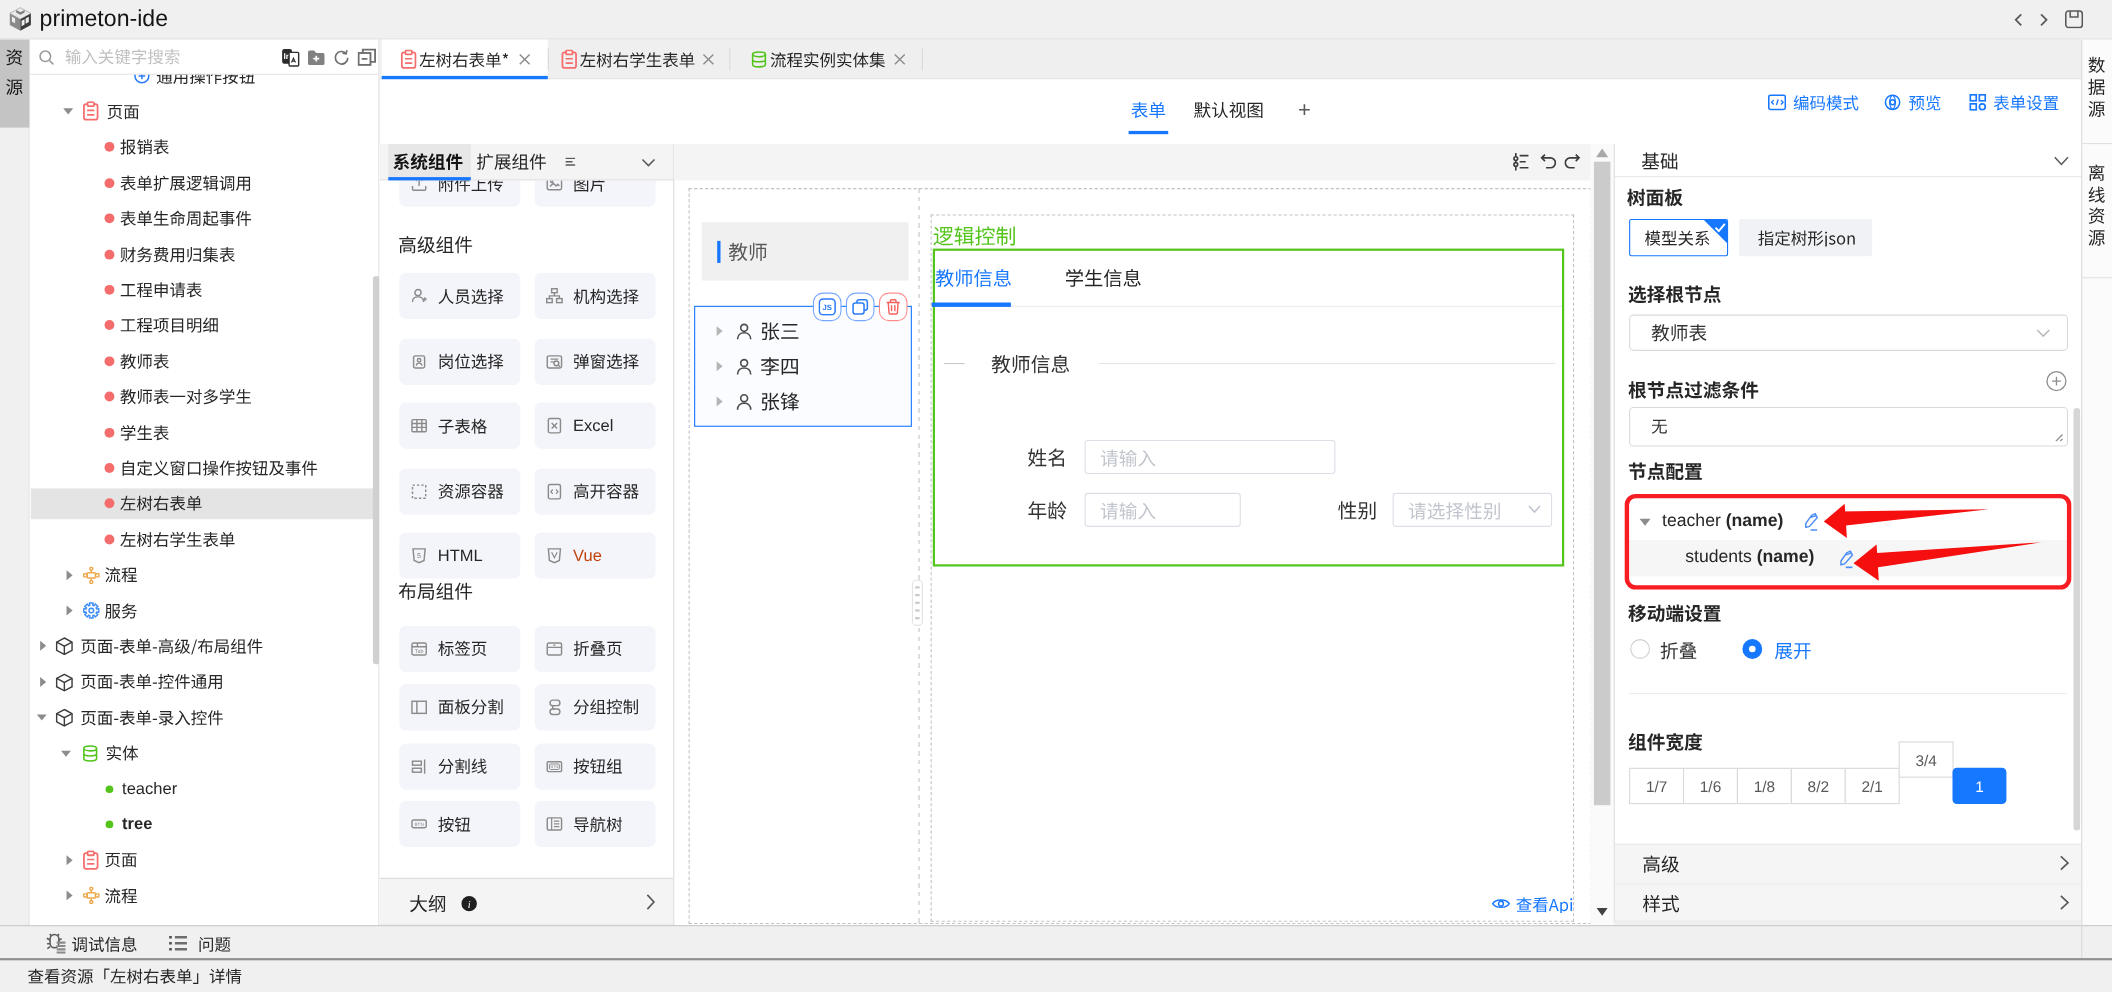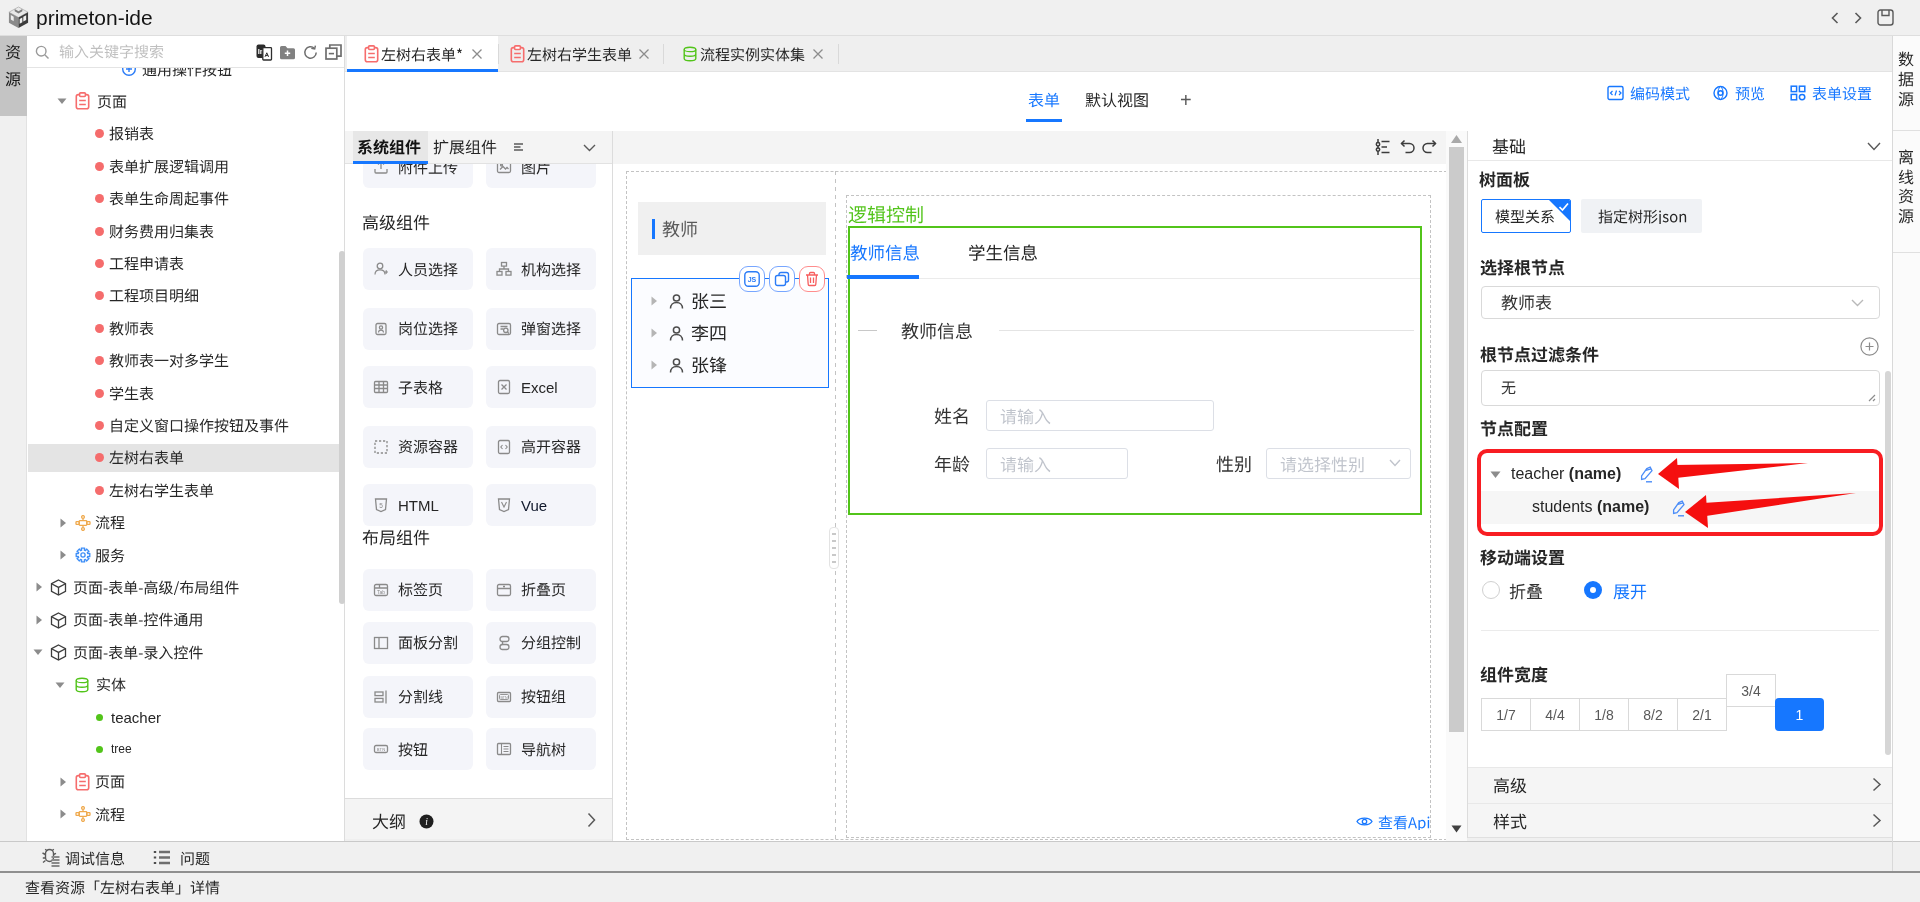--- a/index.html
+++ b/index.html
@@ -542,21 +542,21 @@
       </svg>
       <div class="r" style="left:96px;top:673.6px;height:22px">
         <svg class="ct" width="30.0" height="15.0" viewBox="0 -880 2000 1000" fill="#262626">
           <use href="#q71"></use>
           <use href="#q72" x="1000"></use>
         </svg>
       </div>
       <div class="a dot" style="left:96px;top:713.5px;width:7px;height:7px;background:#52c41a"></div>
       <div class="r" style="left:111px;top:706.0px;height:22px;font-size:15px;color:#262626;font-weight:400">teacher</div>
       <div class="a dot" style="left:96px;top:745.9px;width:7px;height:7px;background:#52c41a"></div>
-      <div class="r" style="left:111px;top:738.4px;height:22px;font-size:12px;color:#262626;font-weight:400">tree</div>
+      <div class="r" style="left:111px;top:738.4px;height:22px;font-size:15px;color:#262626;font-weight:700">tree</div>
       <svg class="a i" style="left:59px;top:776.8px" width="8" height="10" viewBox="0 0 8 10">
         <polygon points="1.5,0.5 1.5,9.5 7,5" fill="#8c8c8c"></polygon>
       </svg>
       <svg class="a i" style="left:75px;top:772.8px" width="15" height="18" viewBox="0 0 15 18" fill="none" stroke="#f66d6d" stroke-width="1.6">
         <rect x="1.3" y="2.6" width="12.4" height="14.2" rx="2"></rect>
         <rect x="4.6" y="0.9" width="5.8" height="3.6" rx="0.9" fill="#fff"></rect>
         <path d="M4.2 8.4 h6.6 M4.2 12.4 h6.6" stroke-width="1.5"></path>
       </svg>
       <div class="r" style="left:95px;top:770.8px;height:22px">
         <svg class="ct" width="30.0" height="15.0" viewBox="0 -880 2000 1000" fill="#262626">
@@ -856,21 +856,21 @@
         <path d="M2.5 2 h11 l-1 10.5 L8 14.5 L3.5 12.5 Z"></path>
         <text x="8" y="10.5" font-size="6.5" fill="#8a8a8a" stroke="none" text-anchor="middle" font-family="Liberation Sans">5</text>
       </svg>
       <span style="font-size:15px;color:#262626;margin-left:9px">HTML</span>
     </div>
     <div class="tb" style="left:141px;top:353px">
       <svg class="i" width="16" height="16" viewBox="0 0 16 16" fill="none" stroke="#8a8a8a" stroke-width="1.3">
         <path d="M2.5 2 h11 l-1 10.5 L8 14.5 L3.5 12.5 Z"></path>
         <path d="M5.5 5 L8 10 L10.5 5" stroke-width="1.1"></path>
       </svg>
-      <span style="font-size:15px;color:#0f172a;margin-left:9px">Vue</span>
+      <span style="font-size:15px;color:#c2410c;margin-left:9px">Vue</span>
     </div>
     <div class="r" style="left:17px;top:395px;height:22px">
       <svg class="ct" width="68.0" height="17.0" viewBox="0 -880 4000 1000" fill="#262626">
         <use href="#q66"></use>
         <use href="#q67" x="1000"></use>
         <use href="#q68" x="2000"></use>
         <use href="#q31" x="3000"></use>
       </svg>
     </div>
     <div class="tb" style="left:18px;top:437.7px">
@@ -1323,21 +1323,21 @@
     <div class="a" style="left:13px;top:499px;width:398px;height:1px;background:#ebebeb"></div>
     <div class="r" style="left:12px;top:532px;height:22px">
       <svg class="ct" width="68.0" height="17.0" viewBox="0 -880 4000 1000" fill="#262626">
         <use href="#q93"></use>
         <use href="#q94" x="1000"></use>
         <use href="#q168" x="2000"></use>
         <use href="#q169" x="3000"></use>
       </svg>
     </div>
     <div class="cell" style="left:13px;top:567px">1/7</div>
-    <div class="cell" style="left:62px;top:567px">4/4</div>
+    <div class="cell" style="left:62px;top:567px">1/6</div>
     <div class="cell" style="left:111px;top:567px">1/8</div>
     <div class="cell" style="left:160px;top:567px">8/2</div>
     <div class="cell" style="left:209px;top:567px">2/1</div>
     <div class="cell" style="left:258px;top:543px">3/4</div>
     <div class="a" style="left:307px;top:567px;width:49px;height:33px;background:#1677ff;border-radius:4px;color:#fff;font-size:14px;display:flex;align-items:center;justify-content:center">1</div>
     <div class="a" style="left:0;top:636px;width:425px;height:36px;background:#f5f5f5;border-top:1px solid #e8e8e8"></div>
     <div class="r" style="left:25px;top:643px;height:22px">
       <svg class="ct" width="34.0" height="17.0" viewBox="0 -880 2000 1000" fill="#262626">
         <use href="#q63"></use>
         <use href="#q64" x="1000"></use>

